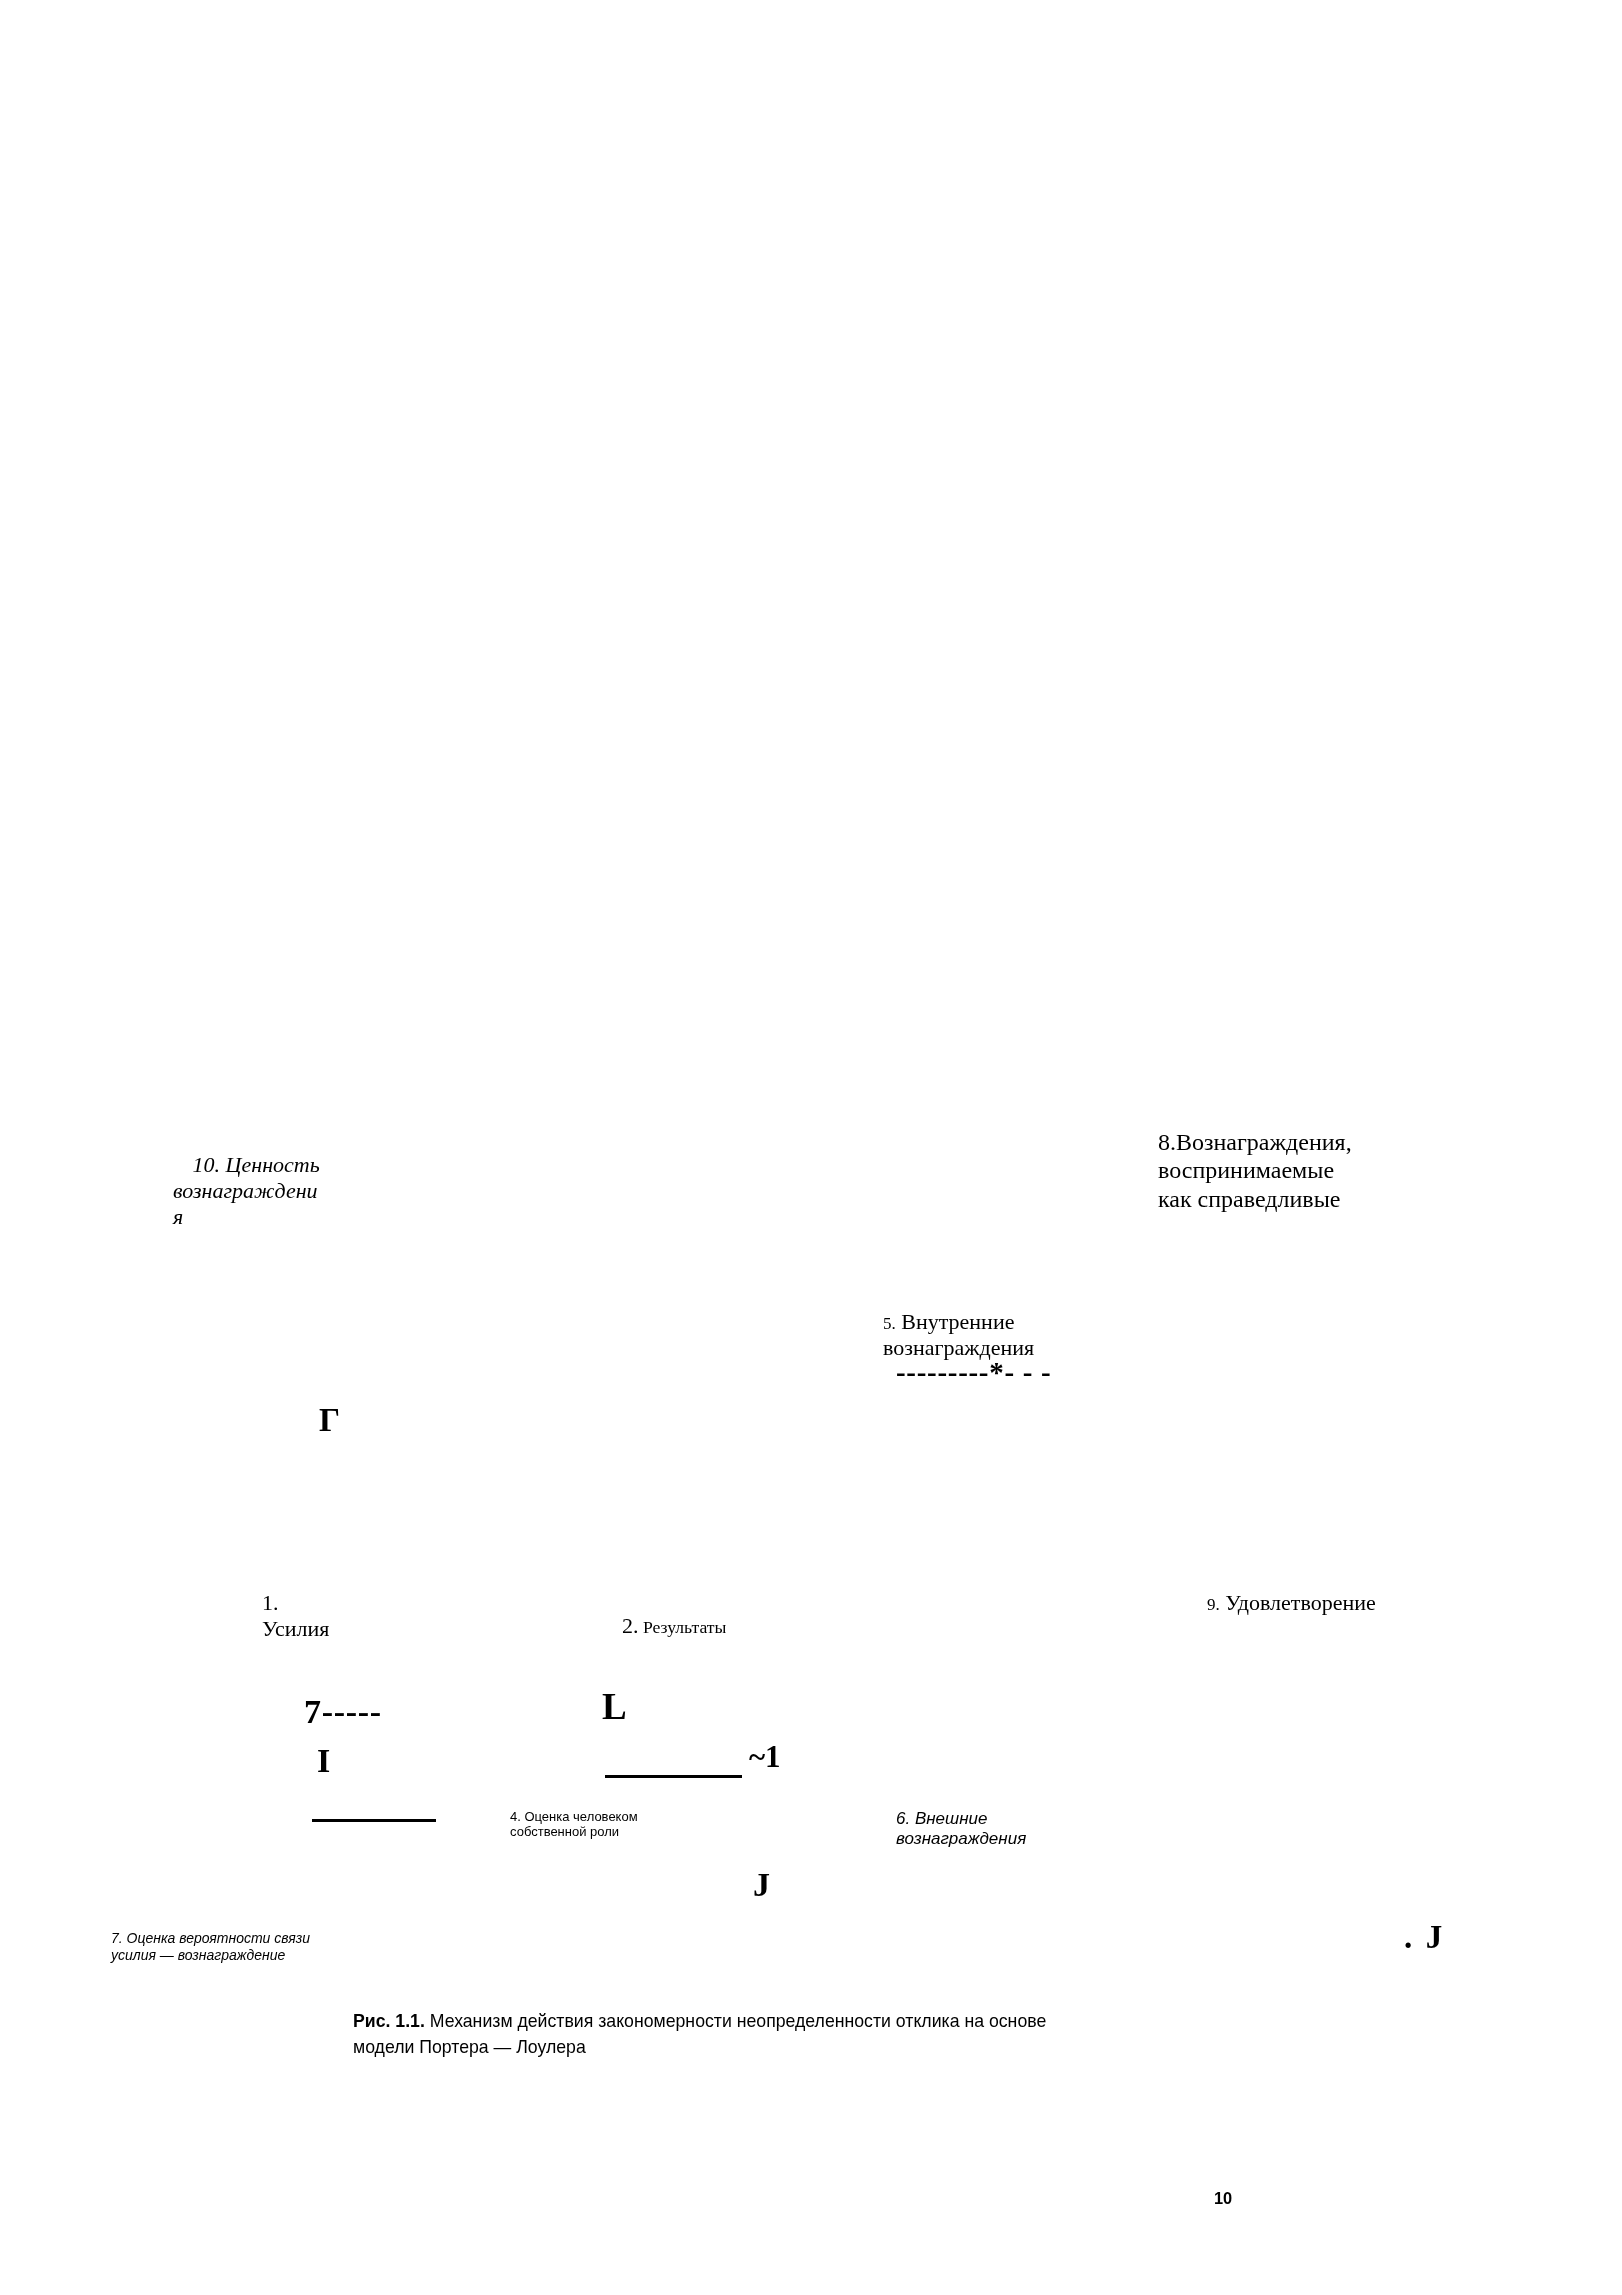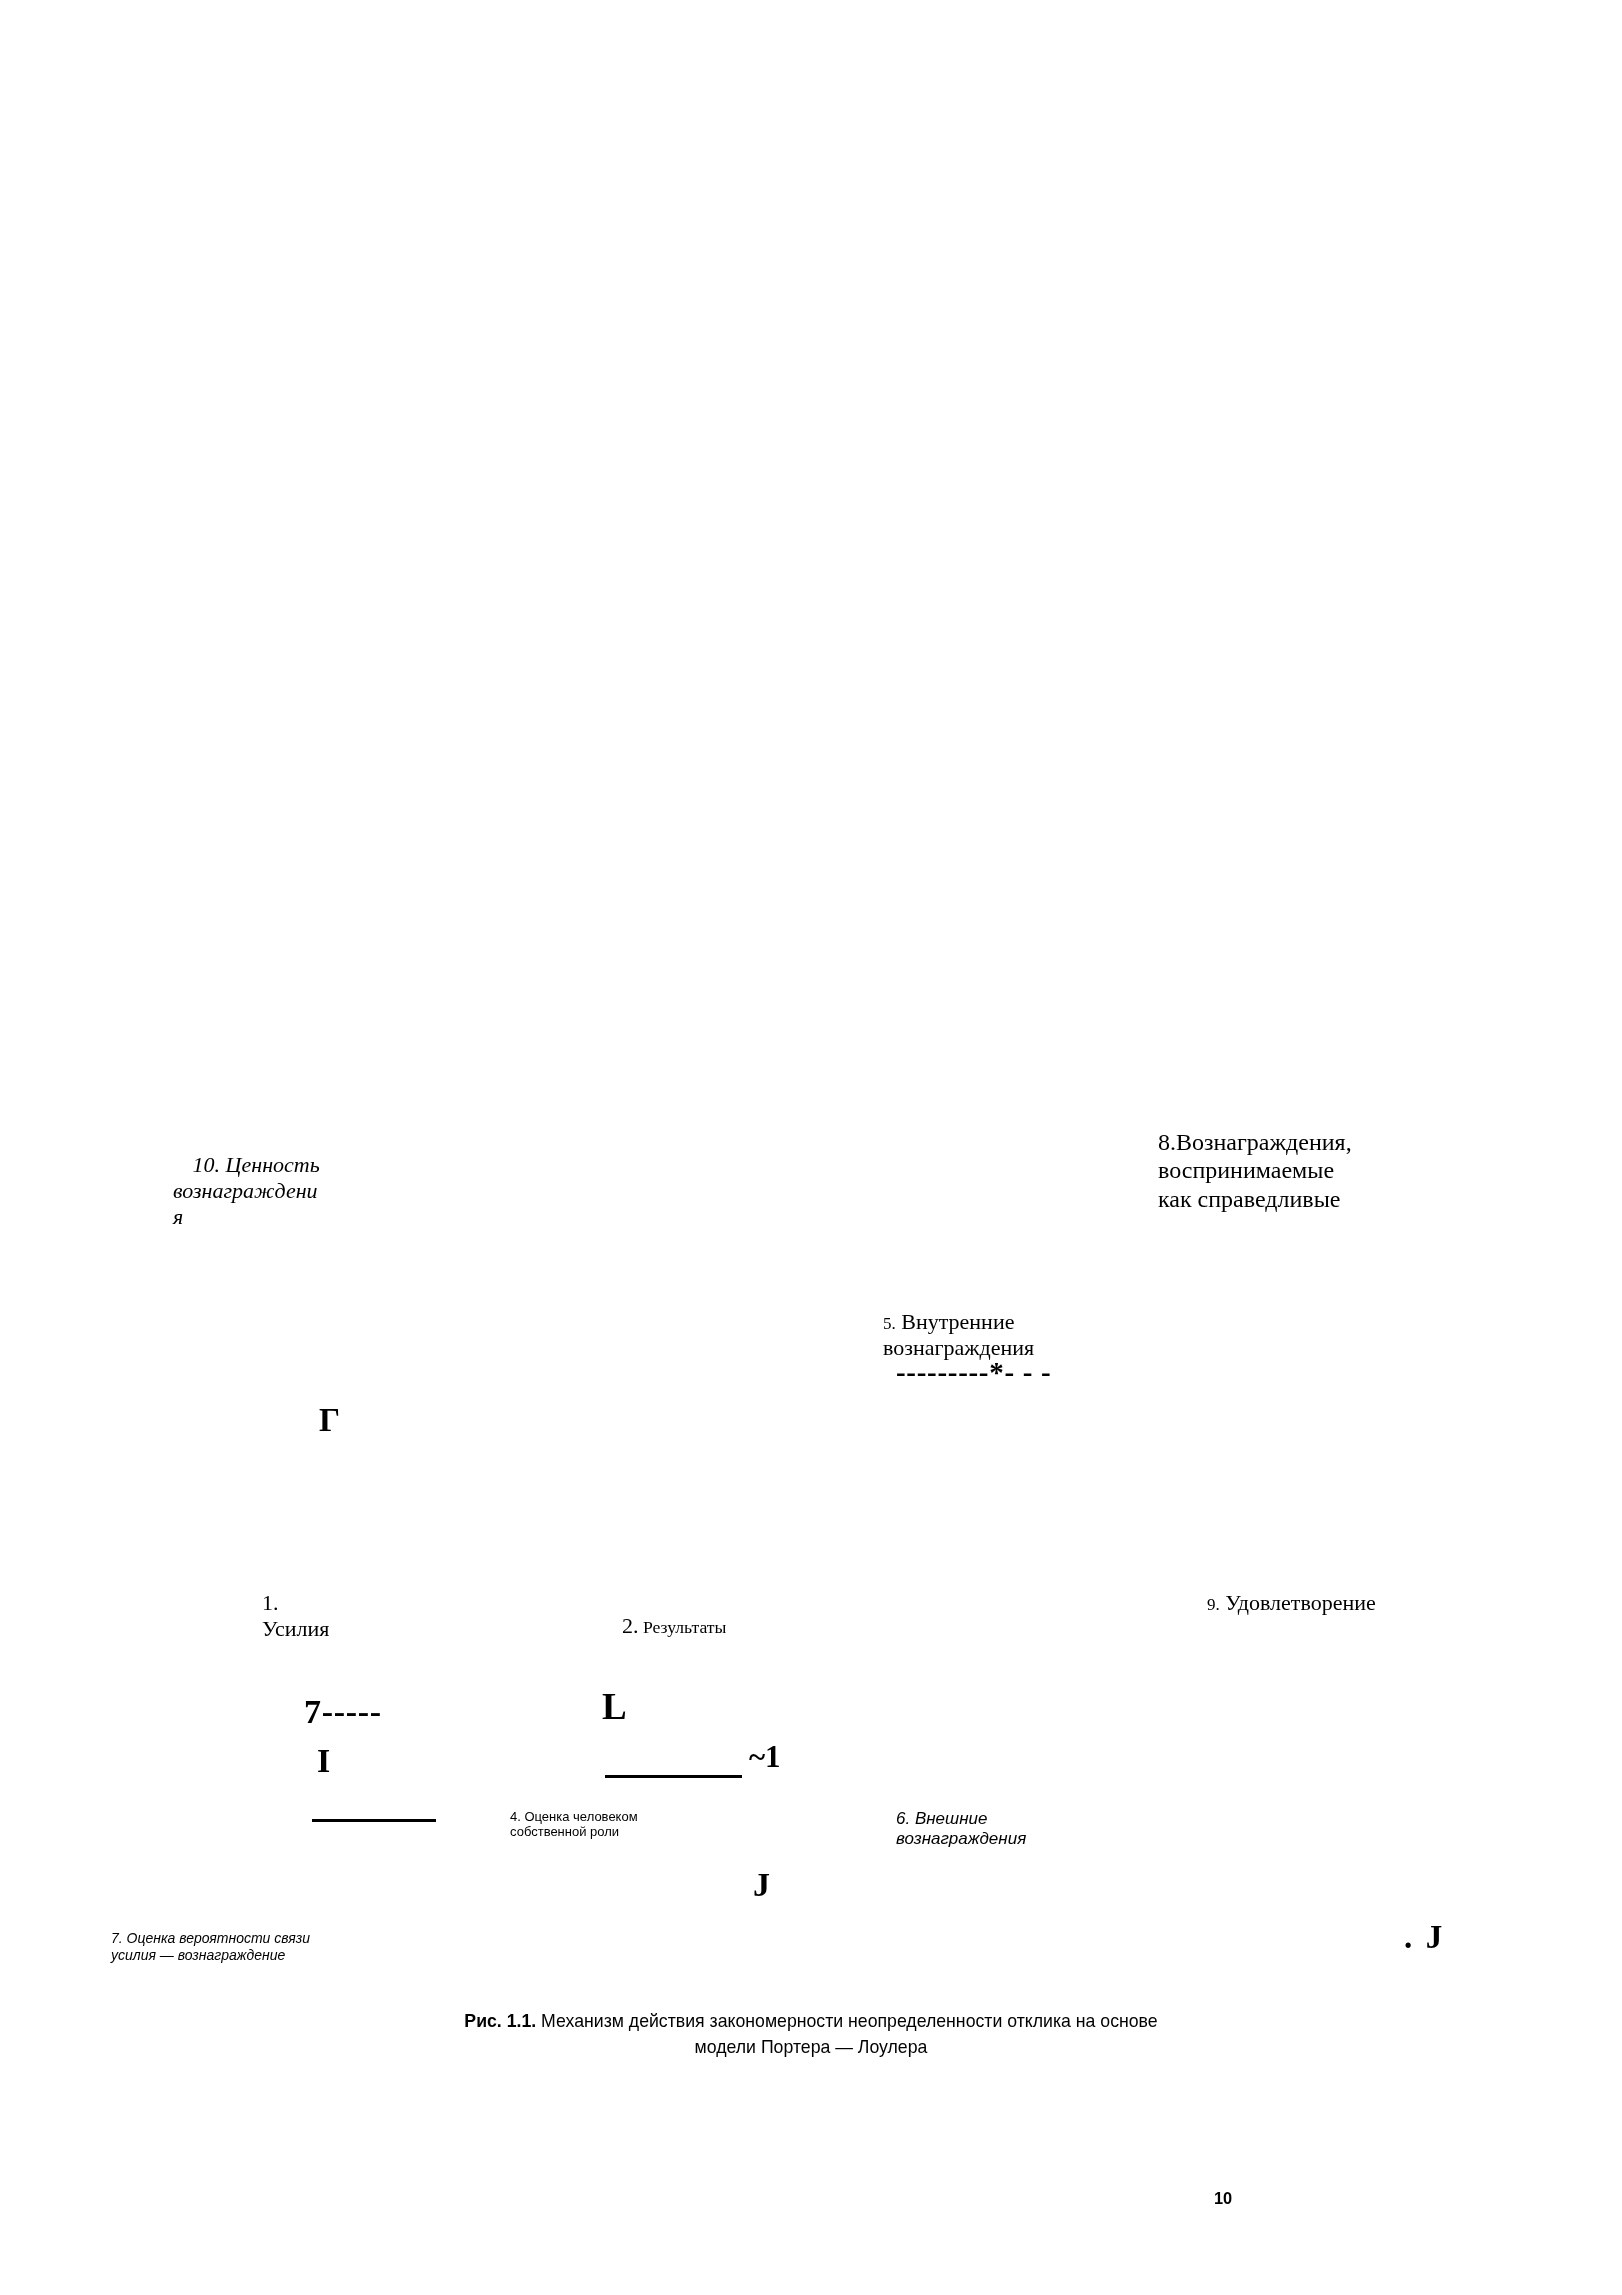--- a/index.html
+++ b/index.html
@@ -37,21 +37,20 @@
     color: #000000;
     line-height: 1;
   }
   .rule {
     position: absolute;
     background: #000000;
   }
   .caption {
     position: absolute;
     font-family: "Liberation Sans", sans-serif;
-    text-align: center;
     line-height: 1.45;
     white-space: pre-line;
   }
   .caption b { font-weight: bold; }
   .pagenum {
     position: absolute;
     font-family: "Liberation Sans", sans-serif;
     font-weight: bold;
     font-size: 16.4px;
   }

